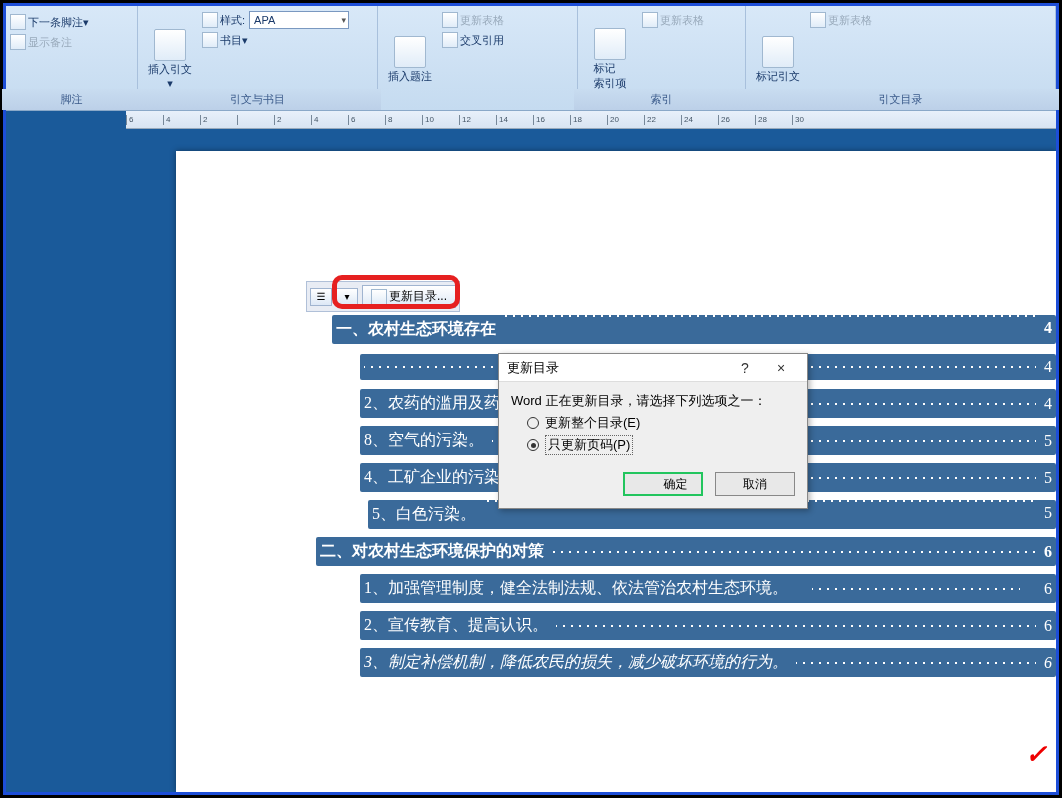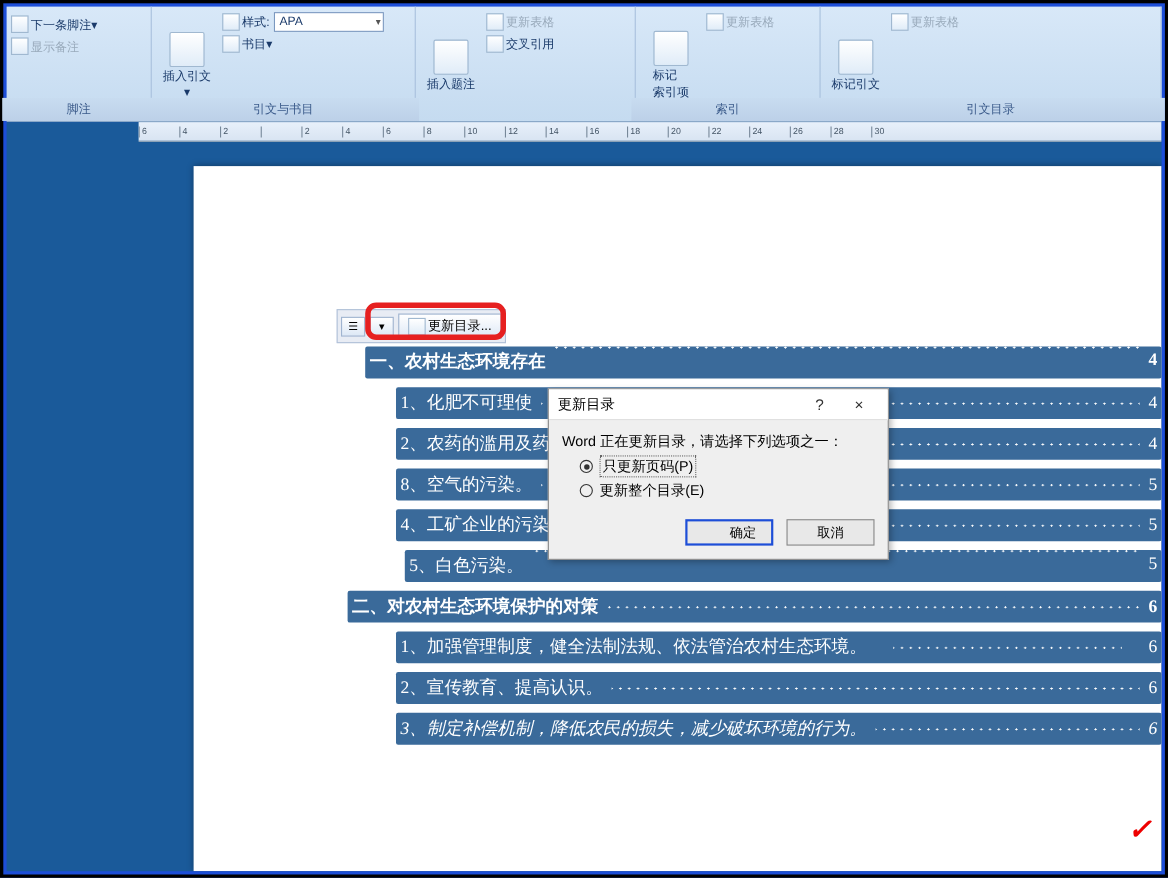--- a/index.html
+++ b/index.html
@@ -39,21 +39,21 @@
 .dlg-title { height: 28px; background: #fff; display: flex; align-items: center; padding: 0 8px; font-size: 13px; border-bottom: 1px solid #ddd; }
 .dlg-title .sp { flex: 1; }
 .dlg-ctrl { width: 36px; height: 24px; display: flex; align-items: center; justify-content: center; font-size: 14px; color: #333; }
 .dlg-body { padding: 10px 12px 6px 12px; font-size: 13px; }
 .dlg-opt { display: flex; align-items: center; margin: 3px 0 3px 16px; font-size: 13px; }
 .radio { width: 12px; height: 12px; border: 1px solid #333; border-radius: 50%; margin-right: 6px; display: flex; align-items: center; justify-content: center; }
 .radio.sel::after { content: ""; width: 5px; height: 5px; background: #333; border-radius: 50%; }
 .dotted { border: 1px dotted #666; padding: 0 2px; }
 .dlg-btns { display: flex; justify-content: flex-end; gap: 12px; padding: 8px 12px 12px 12px; }
 .dbtn { width: 80px; height: 24px; border: 1px solid #888; background: #e8e8e8; font-size: 12px; display: flex; align-items: center; justify-content: center; }
-.dbtn.def { border: 2px solid #1d4ed8; padding-left: 25px; }
+.dbtn.def { border: 2px solid #22c55e; padding-left: 25px; }
 
 .watermark { position: absolute; right: 12px; bottom: 10px; color: #fff; text-align: right; font-family: Arial, sans-serif; }
 .watermark .brand { font-size: 20px; font-weight: bold; }
 .watermark .brand .ch { font-style: italic; display: inline-block; margin-left: 6px; font-size: 26px; }
 .watermark .brand .ch::after { content:"✓"; color: #e00; font-weight: bold; }
 .watermark .url { font-size: 13px; font-style: italic; }
 </style>
 </head>
 <body>
 
@@ -183,21 +183,20 @@
         <div id="toc-lines">
             <div class="toc-line">
               <div class="toc-hl" style="display: flex; width: 100%; margin-left: 16px;">
                 <span class="toc-text toc-bold">一、农村生态环境存在</span>
                 <span class="dots"></span>
                 <span class="toc-text toc-bold">4</span>
               </div>
             </div>
             <div class="toc-line">
               <div class="toc-hl" style="display: flex; align-items: center; width: 100%; margin-left: 44px;">
-                <span class="toc-text">1、化肥不可理使</span>
                 <span class="dots"></span>
                 <span class="toc-text">4</span>
               </div>
             </div>
             <div class="toc-line">
               <div class="toc-hl" style="display: flex; align-items: center; width: 100%; margin-left: 44px;">
                 <span class="toc-text">2、农药的滥用及药瓶的乱放造成严重的生态环境的破坏。</span>
                 <span class="dots"></span>
                 <span class="toc-text">4</span>
               </div>
@@ -260,26 +259,26 @@
   <div class="dialog">
     <div class="dlg-title">
       <span>更新目录</span>
       <span class="sp"></span>
       <span class="dlg-ctrl">?</span>
       <span class="dlg-ctrl">×</span>
     </div>
     <div class="dlg-body">
       <div style="margin-bottom:4px">Word 正在更新目录，请选择下列选项之一：</div>
       <div class="dlg-opt">
+        <span class="radio"></span>
+        <span>更新整个目录(E)</span>
+      </div>
+      <div class="dlg-opt">
         <span class="radio sel"></span>
         <span class="dotted">只更新页码(P)</span>
-      </div>
-      <div class="dlg-opt">
-        <span class="radio"></span>
-        <span>更新整个目录(E)</span>
       </div>
     </div>
     <div class="dlg-btns">
       <div class="dbtn def">确定</div>
       <div class="dbtn">取消</div>
     </div>
   </div>
 
   <div class="watermark">
     <div class="brand"><span>经验啦</span><span class="ch"></span></div>

